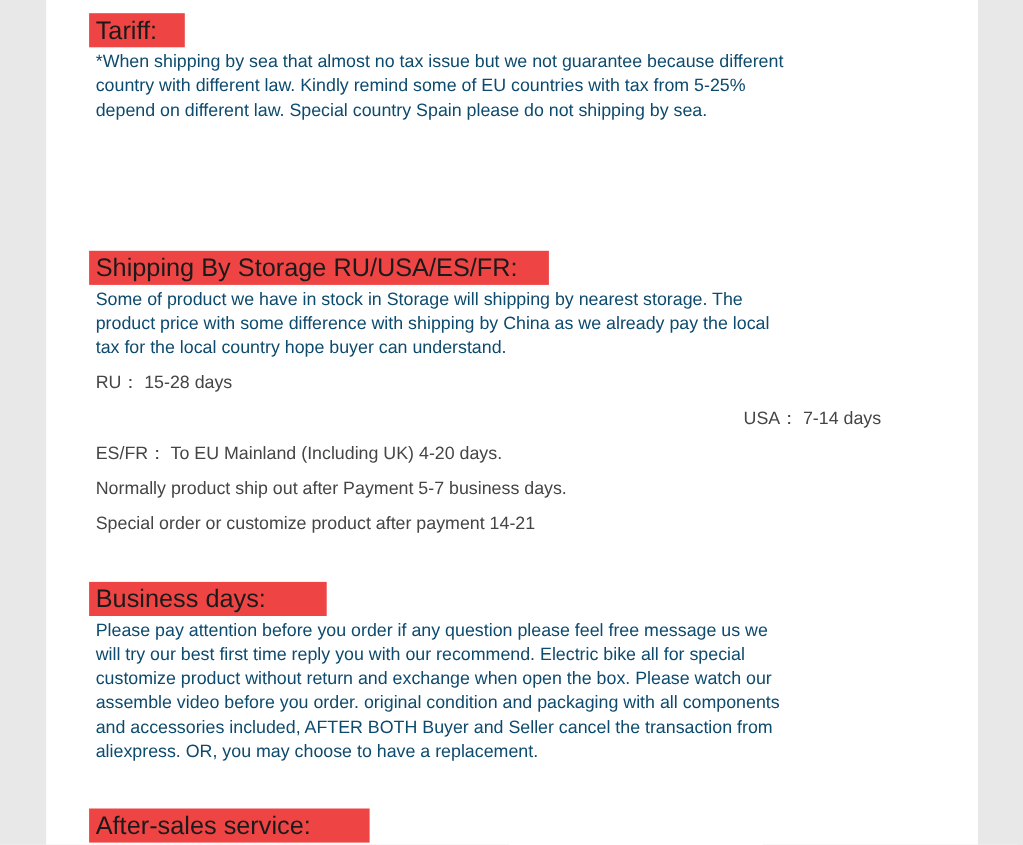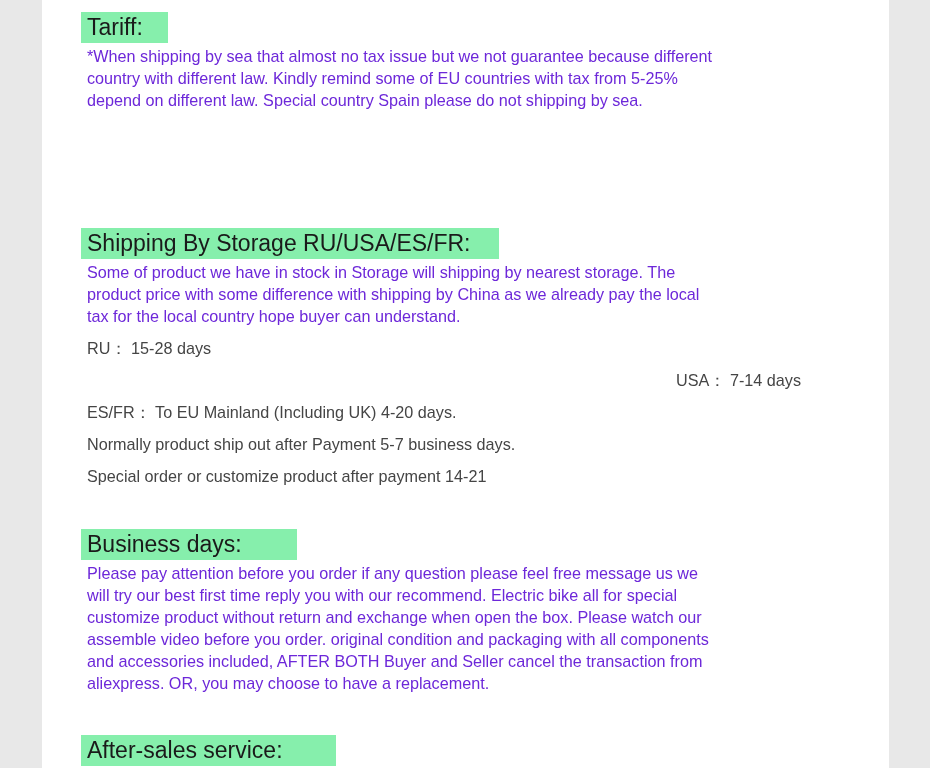--- a/index.html
+++ b/index.html
@@ -22,32 +22,32 @@
       height: 768px;
       background: #ffffff;
     }
     .section {
       position: absolute;
       left: 81px;
       width: 720px;
     }
     .heading {
       display: inline-block;
-      background: #86efac;
+      background: #ef4444;
       color: #1a1a1a;
       font-size: 23px;
       line-height: 31px;
       height: 31px;
       padding: 0 0 0 6px;
       white-space: nowrap;
       box-sizing: border-box;
     }
     .para {
       margin: 0 0 0 6px;
-      color: #6d28d9;
+      color: #0c4a6e;
       font-size: 16.2px;
       line-height: 22px;
       white-space: pre-line;
     }
     .para + .para {
       margin-top: 10px;
     }
     .line {
       margin: 17px 0 0 6px;
       color: #454545;

